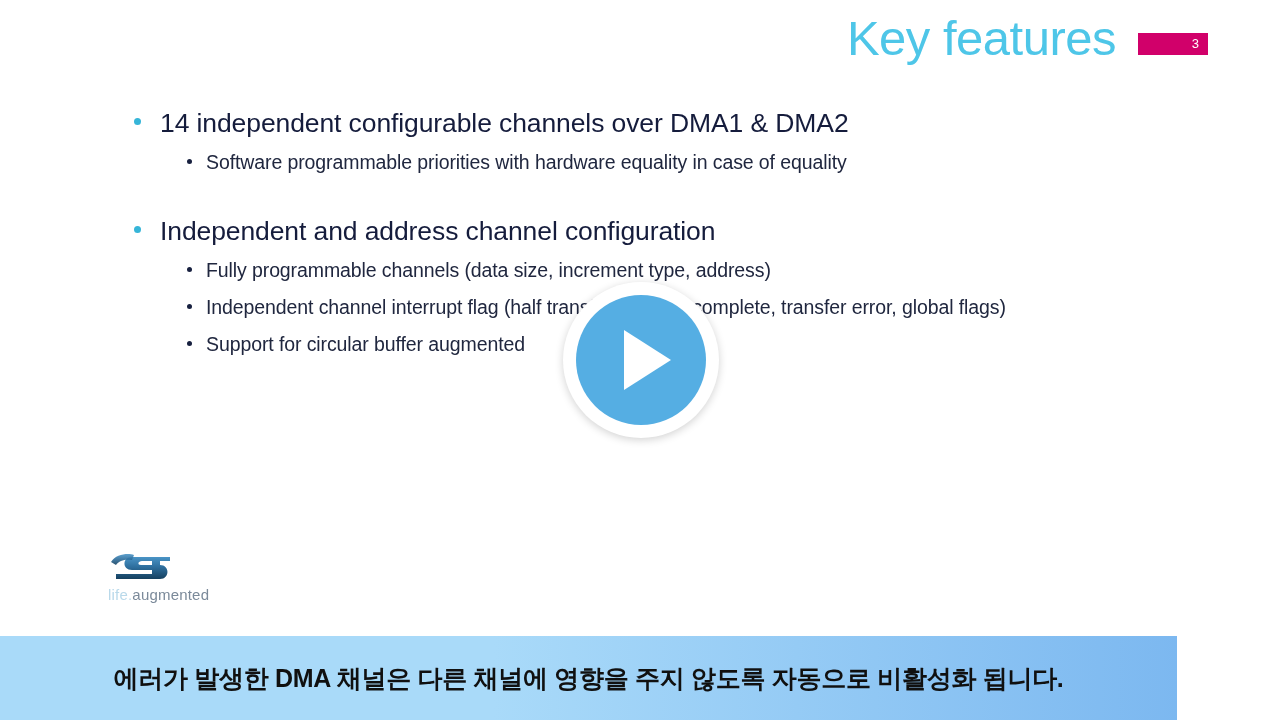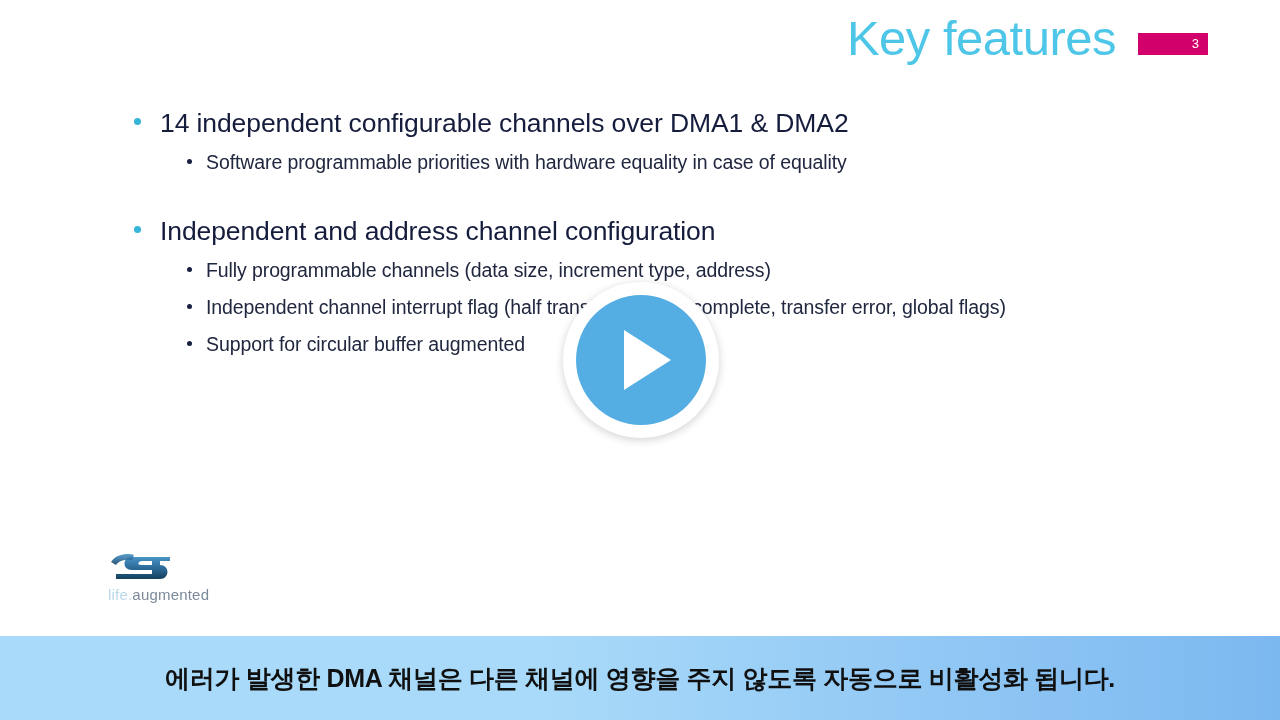--- a/index.html
+++ b/index.html
@@ -170,21 +170,21 @@
     border-width: 30px 0 30px 47px;
     border-color: transparent transparent transparent #ffffff;
     margin-left: 12px;
   }
 
   
   #subtitle-bar {
     position: absolute;
     left: 0;
     top: 636px;
-    width: 1280px;
+    width: 1177px;
     height: 84px;
     background: linear-gradient(to right, #a9daf9 0%, #a9daf9 42%, #7cb8f0 100%);
     display: flex;
     align-items: center;
     justify-content: center;
   }
   #subtitle-text {
     font-size: 25px;
     font-weight: bold;
     color: #101010;

